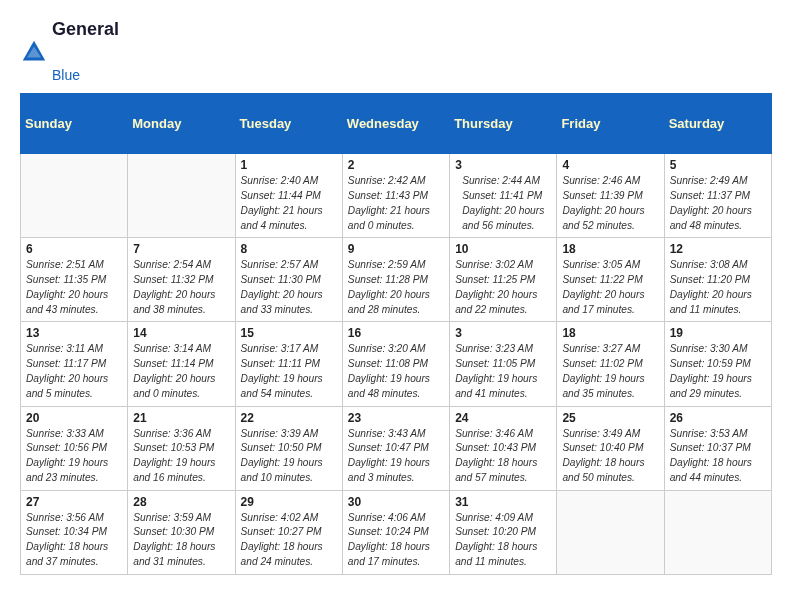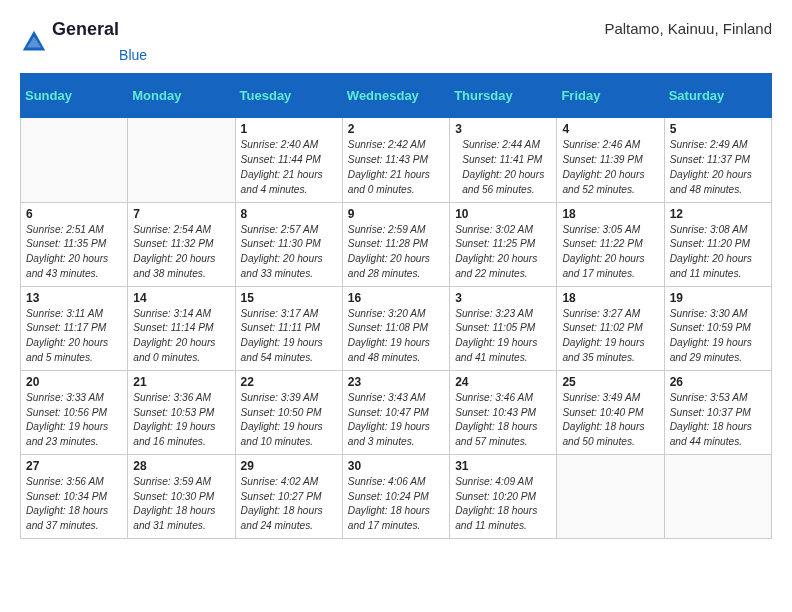--- a/index.html
+++ b/index.html
@@ -15,21 +15,21 @@
       justify-content: space-between;
       align-items: flex-start;
       margin-bottom: 10px;
     }
     .logo {
       display: flex;
       align-items: center;
     }
     .logo-text {
       display: flex;
-      flex-direction: row;
+      flex-direction: column;
       line-height: 1.1;
     }
     .logo-general {
       font-size: 18px;
       font-weight: bold;
       color: #1a1a2e;
     }
     .logo-blue {
       font-size: 14px;
       font-weight: normal;
@@ -53,24 +53,24 @@
       font-size: 15px;
       color: #333;
     }
     .calendar {
       width: 100%;
       border-collapse: collapse;
       border: 1px solid #ccc;
     }
     .calendar th {
       background-color: #1565c0;
-      color: #5eead4;
+      color: #fef9c3;
       font-size: 13px;
       font-weight: bold;
-      padding: 14px 4px;
+      padding: 22px 4px;
       text-align: left;
       border: 1px solid #1565c0;
     }
     .calendar td {
       vertical-align: top;
       border: 1px solid #ccc;
       padding: 4px 5px;
       width: calc(100% / 7);
       min-height: 80px;
       font-size: 10.5px;
@@ -101,21 +101,20 @@
     <svg class="logo-icon" viewBox="0 0 40 40">
       <polygon points="20,4 36,32 4,32" fill="#1565c0"></polygon>
       <polygon points="20,12 30,28 10,28" fill="#fff" opacity="0.3"></polygon>
     </svg>
     <div class="logo-text">
       <span class="logo-general">General</span>
       <span class="logo-blue">Blue</span>
     </div>
   </div>
   <div class="title-block">
-    <div class="location">Paltamo, Kainuu, Finland</div>
   </div>
 </div>
 
 <table class="calendar">
   <thead>
     <tr>
     <th>Sunday</th>
         <th>Monday</th>
         <th>Tuesday</th>
         <th>Wednesday</th>

